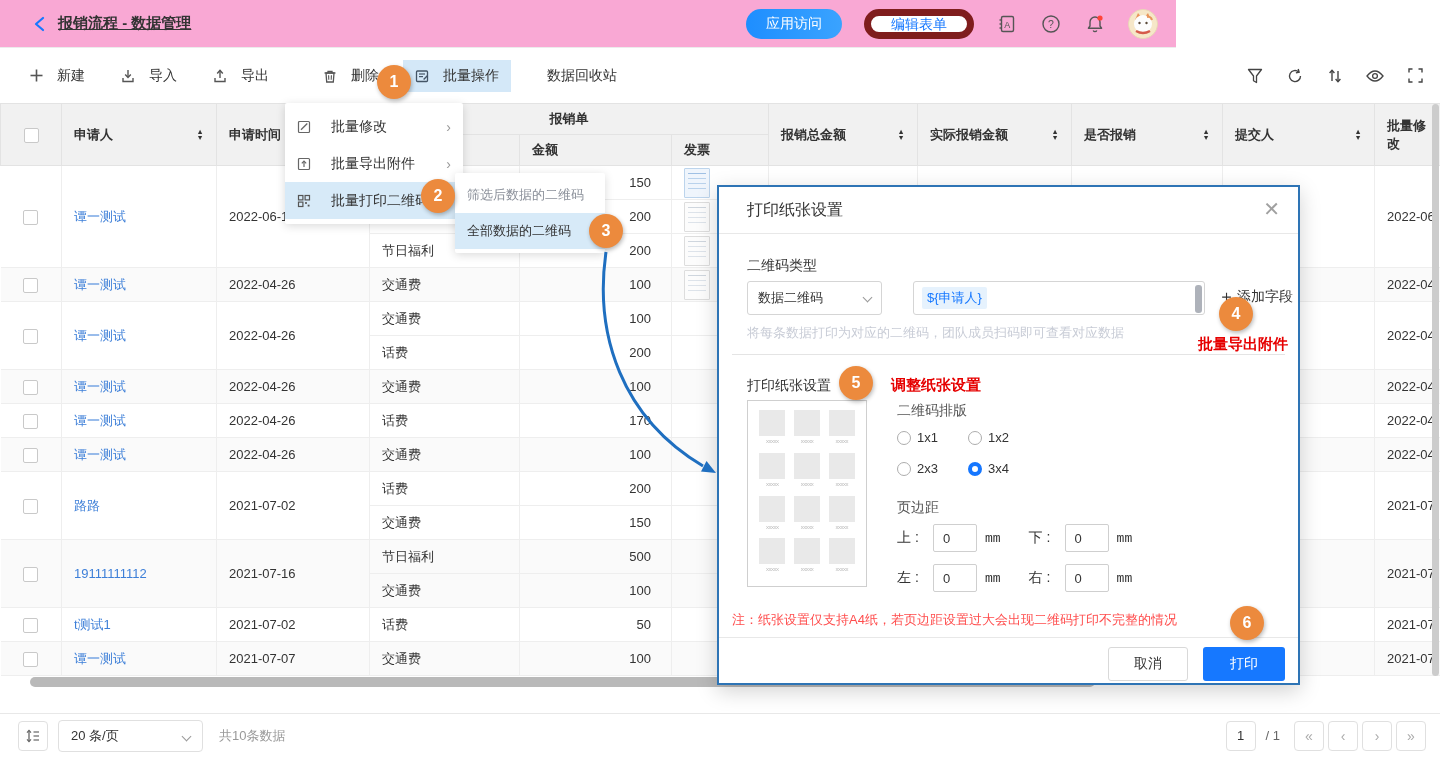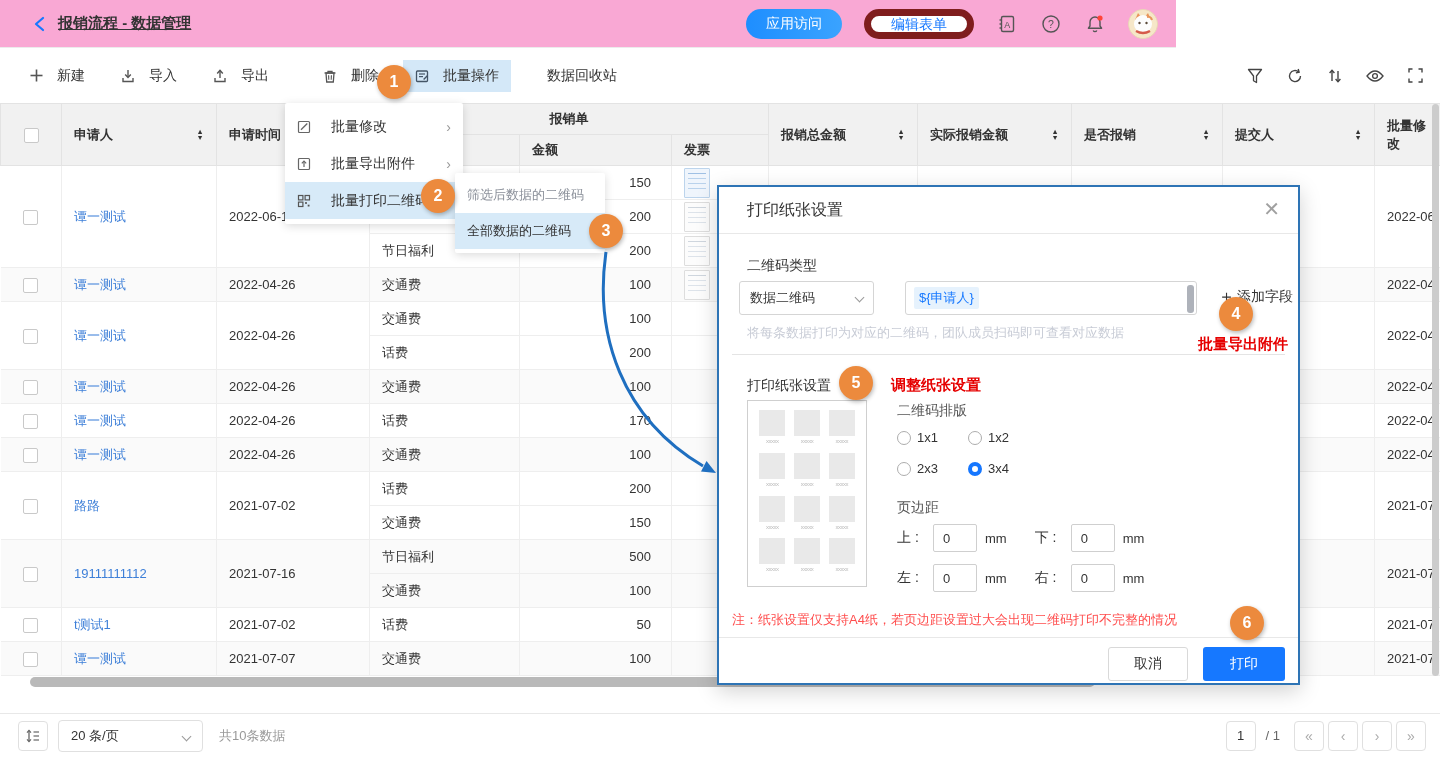--- a/index.html
+++ b/index.html
@@ -56,21 +56,21 @@
   .submenu-item { height:36px; display:flex; align-items:center; padding:0 12px; font-size:13px; color:#8A8F99; cursor:pointer; }
   .submenu-item.active { background:#D7EAF8; color:#333; }
 
   
   .modal { position:absolute; left:717px; top:185px; width:583px; height:500px; background:#fff; border:2px solid #2E74B5; box-shadow:0 6px 20px rgba(0,0,0,.18); z-index:80; }
   .modal-header { position:absolute; left:0; top:0; right:0; height:47px; border-bottom:1px solid #E8E8E8; }
   .modal-title { position:absolute; left:28px; top:13px; font-size:16px; color:#333; }
   .modal-close { position:absolute; right:18px; top:11px; font-size:20px; color:#A0A0A0; cursor:pointer; line-height:22px; }
   .m-label { font-size:14px; color:#333; }
   .qr-type-label { position:absolute; left:28px; top:70px; }
-  .qr-row { position:absolute; left:20px; top:94px; right:0; height:36px; }
+  .qr-row { position:absolute; left:28px; top:94px; right:0; height:36px; }
   .m-select { position:absolute; left:0; top:0; width:135px; height:34px; border:1px solid #D5D5D5; border-radius:3px; font-size:13px; color:#333; display:flex; align-items:center; padding:0 10px; cursor:pointer; }
   .m-select .sel-chev { position:absolute; right:10px; top:12px; width:7px; height:7px; border-right:1px solid #999; border-bottom:1px solid #999; transform:rotate(45deg); }
   .m-input { position:absolute; left:166px; top:0; width:292px; height:34px; border:1px solid #D5D5D5; border-radius:3px; display:flex; align-items:center; padding:0 8px; cursor:text; }
   .tag { background:#E6F2FD; color:#1678FF; font-size:13px; padding:2px 5px; border-radius:2px; }
   .m-input .inp-scroll { position:absolute; right:2px; top:3px; width:7px; height:28px; background:#AEB2BA; border-radius:3px; cursor:pointer; }
   .add-field { position:absolute; right:5px; top:7px; font-size:14px; color:#333; cursor:pointer; display:flex; align-items:center; gap:2px; }
   .add-field .plus { font-size:17px; line-height:14px; }
   .helper { position:absolute; left:28px; top:137px; font-size:13px; color:#C8CCD6; }
   .hint-red { color:#E60000; font-weight:700; font-size:15px; }
   .hint-add { position:absolute; right:10px; top:148px; }
@@ -87,21 +87,21 @@
   .radio-row { display:flex; gap:30px; }
   .radio { display:flex; align-items:center; gap:6px; font-size:13px; color:#333; cursor:pointer; }
   .rdot { width:14px; height:14px; border:1px solid #ADADAD; border-radius:50%; background:#fff; }
   .rdot.sel { border:4px solid #1677FF; }
   .margin-label { position:absolute; left:178px; top:312px; color:#555; }
   .margin-row1 { position:absolute; left:178px; top:337px; }
   .margin-row2 { position:absolute; left:178px; top:377px; }
   .margin-row { display:flex; align-items:center; }
   .mg-label { font-size:14px; color:#333; width:36px; }
   .mg-input { width:44px; height:28px; border:1px solid #CFCFCF; border-radius:2px; font-size:13px; color:#333; display:flex; align-items:center; padding-left:9px; cursor:text; }
-  .mg-unit { font-size:13px; color:#333; margin-left:8px; margin-right:28px; }
+  .mg-unit { font-size:13px; color:#333; margin-left:8px; margin-right:28px;font-family:Liberation Mono, monospace; }
   .m-note { position:absolute; left:13px; top:424px; font-size:13px; color:#FF4D4D; }
   .modal-footer { position:absolute; left:0; right:0; top:450px; bottom:0; border-top:1px solid #E8E8E8; }
   .btn-cancel { position:absolute; right:110px; top:9px; width:80px; height:34px; background:#fff; border:1px solid #D9D9D9; border-radius:3px; font-size:14px; color:#333; cursor:pointer; }
   .btn-print { position:absolute; right:13px; top:9px; width:82px; height:34px; background:#1678FF; border:none; border-radius:3px; font-size:14px; color:#fff; cursor:pointer; }
 
   
   .badge { position:absolute; width:34px; height:34px; border-radius:50%; background:#EC8A3D; color:#fff; font-size:16px; font-weight:700; display:flex; align-items:center; justify-content:center; z-index:90; box-shadow:1px 2px 4px rgba(0,0,0,.28); }
   .arrow-svg { position:absolute; left:0; top:0; z-index:85; pointer-events:none; }
 
   

